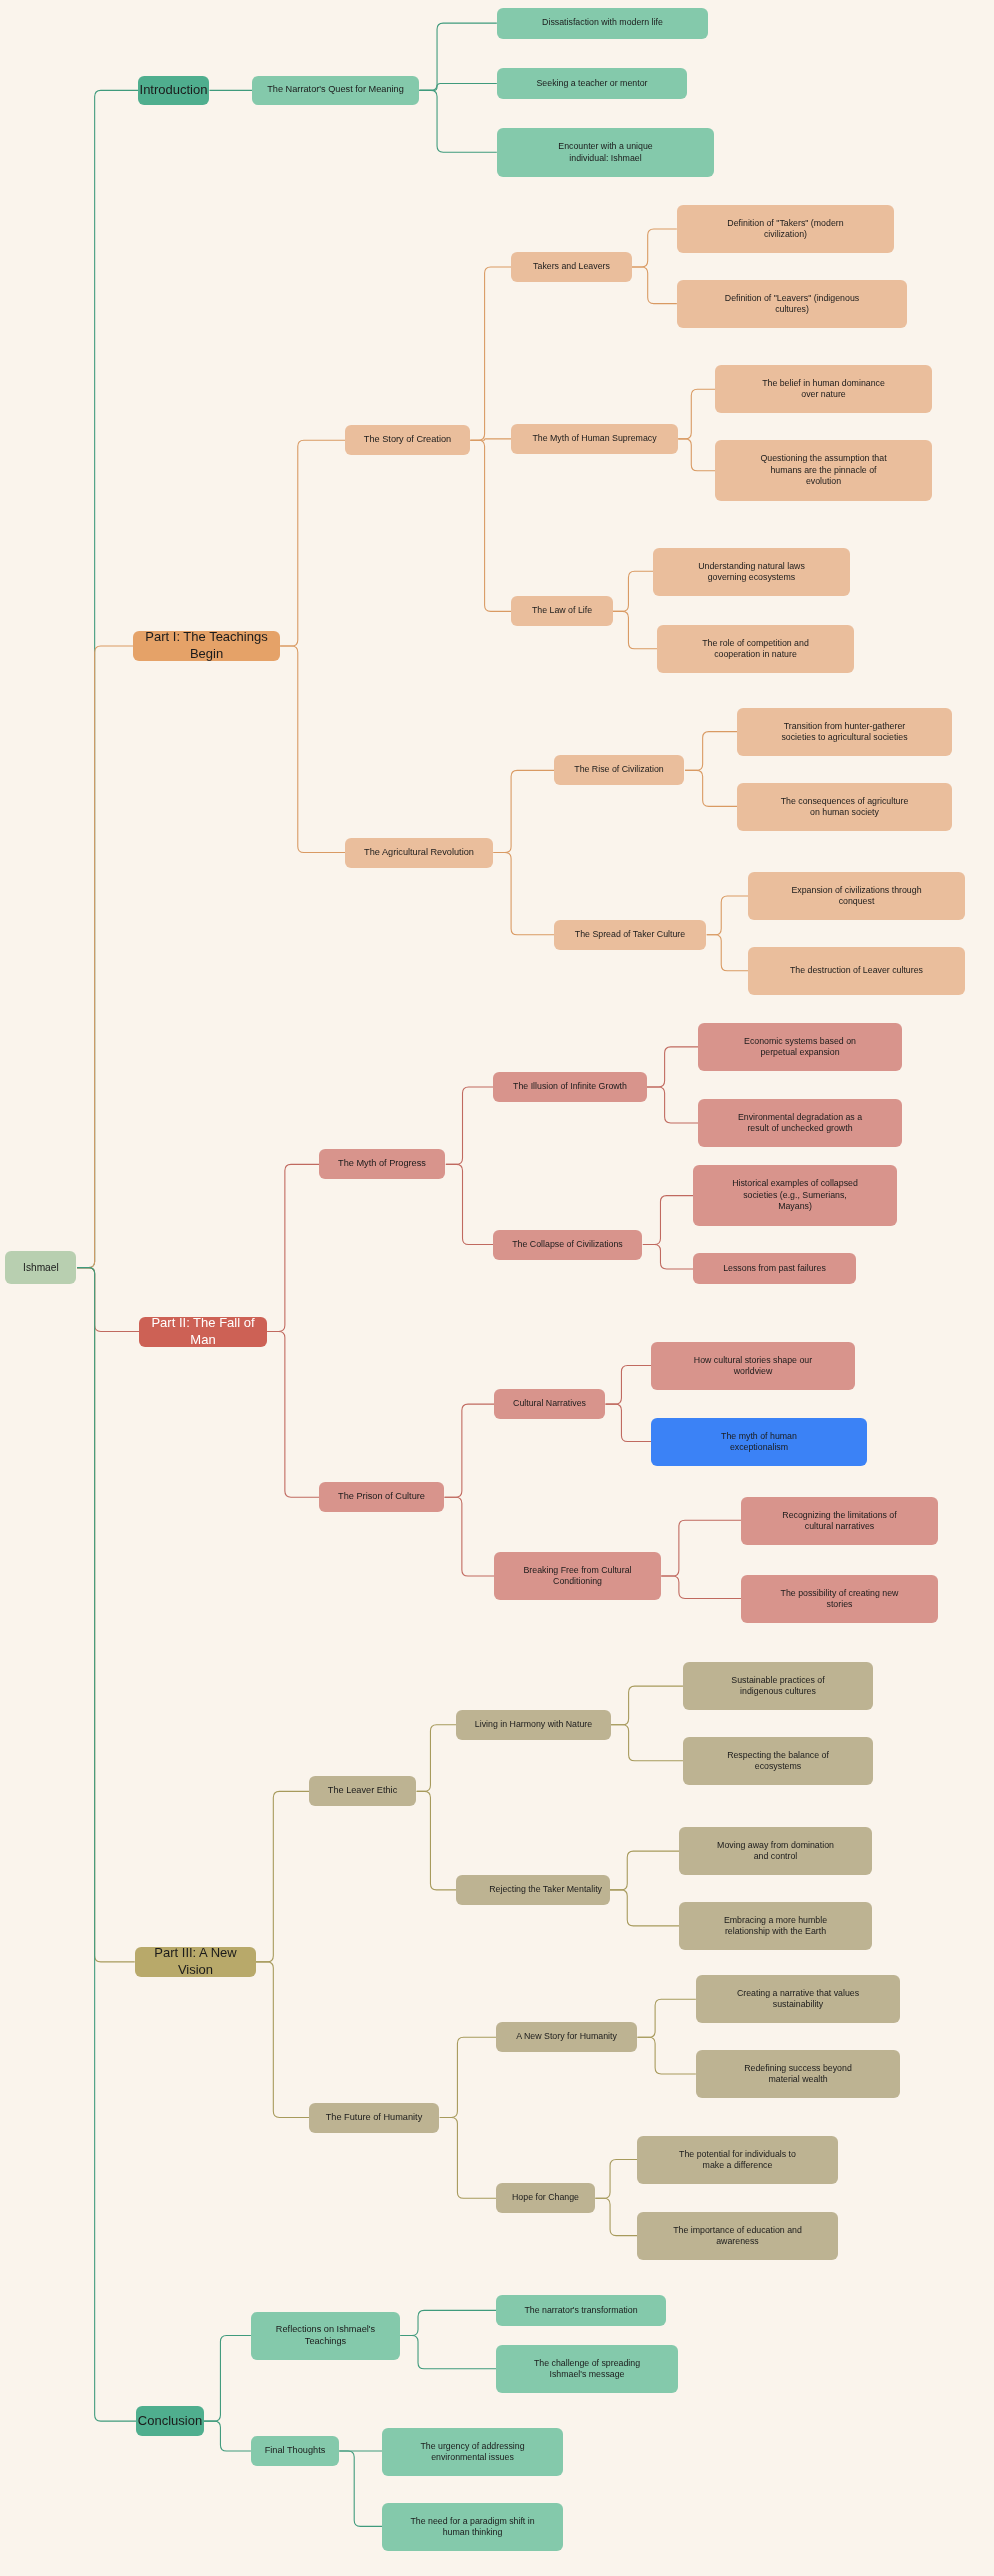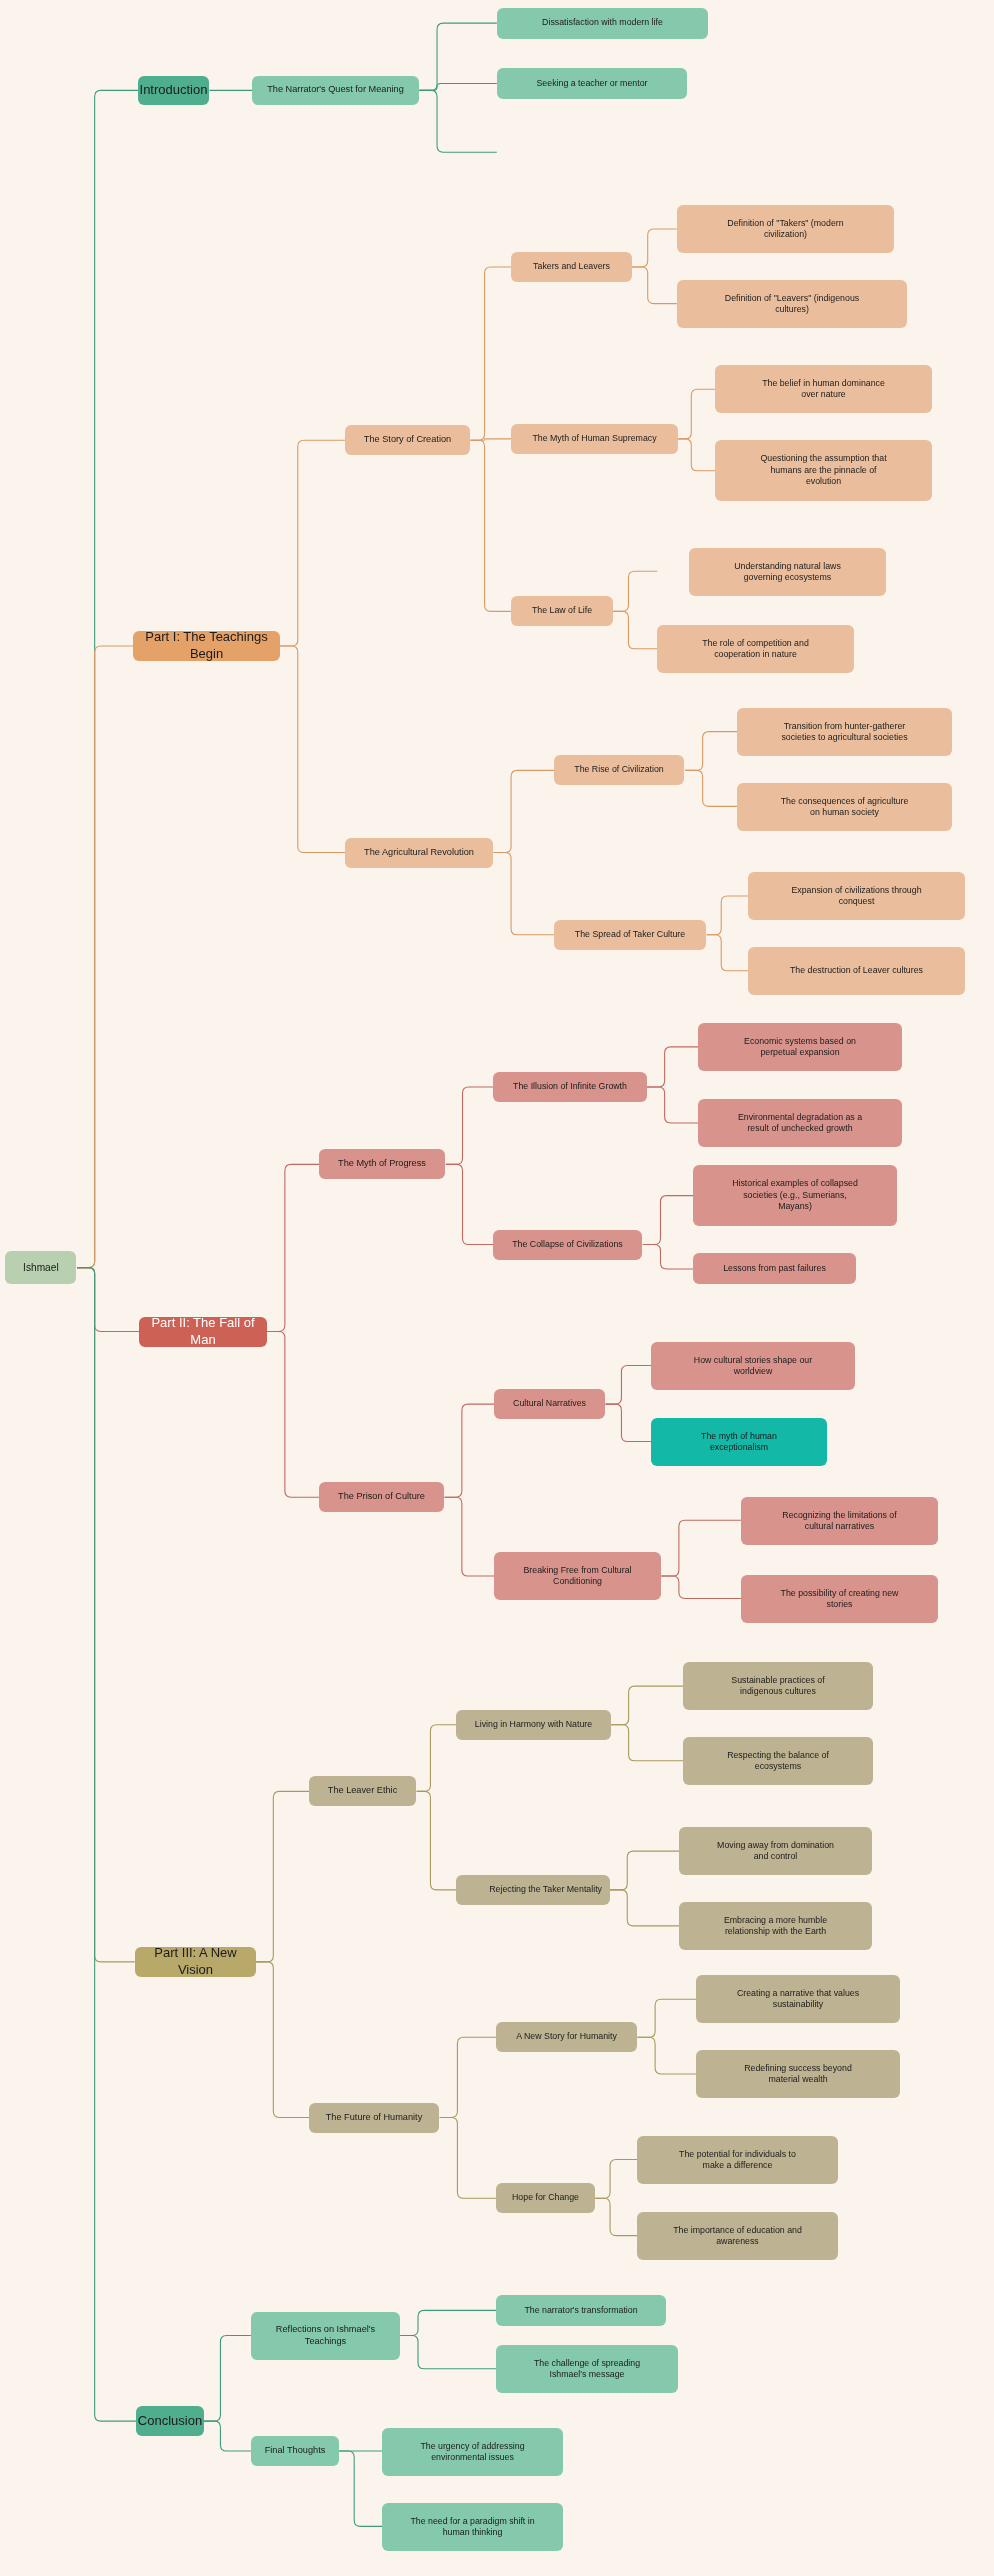--- a/index.html
+++ b/index.html
@@ -94,35 +94,37 @@
       <path d="M 589 3438 L 606 3438 Q 615 3438 615 3429 L 615 3410 Q 615 3401 624 3401 L 730 3401" fill="none" stroke="#3f9a7c" stroke-width="1.6"></path>
       <path d="M 589 3438 L 606 3438 Q 615 3438 615 3447 L 615 3478 Q 615 3487 624 3487 L 730 3487" fill="none" stroke="#3f9a7c" stroke-width="1.6"></path>
       <path d="M 499 3608 L 562 3608" fill="none" stroke="#3f9a7c" stroke-width="1.6"></path>
       <path d="M 499 3608 L 512.05 3608 Q 521.05 3608 521.05 3617 L 521.05 3710 Q 521.05 3719 530.05 3719 L 562 3719" fill="none" stroke="#3f9a7c" stroke-width="1.6"></path>
     </svg>
 <div class="node n-root" style="left: 5.4px; top: 1251px; width: 71px; min-height: 33px; height: 33px; background: rgb(184, 207, 176);">Ishmael</div>
     <div class="node n-l1" style="left: 138px; top: 76px; width: 71px; min-height: 28.5px; height: 28.5px; background: rgb(79, 174, 142);">Introduction</div>
     <div class="node n-l2" style="left: 252px; top: 76px; width: 167px; min-height: 28.5px; height: 28.5px; background: rgb(132, 201, 171);">The Narrator's Quest for Meaning</div>
     <div class="node n-l3" style="left: 497px; top: 7.5px; width: 211px; min-height: 31px; height: 31px; background: rgb(132, 201, 171);">Dissatisfaction with modern life</div>
     <div class="node n-l3" style="left: 497px; top: 68px; width: 190px; min-height: 31px; height: 31px; background: rgb(132, 201, 171);">Seeking a teacher or mentor</div>
+    <div class="node n-l3" style="left: 497px; top: 128px; width: 217px; min-height: 49px; height: 49px; background: rgb(132, 201, 171);">Encounter with a unique
+individual: Ishmael</div>
     <div class="node n-l1" style="left: 133px; top: 631px; width: 147px; min-height: 30px; height: 30px; background: rgb(229, 162, 104);">Part I: The Teachings Begin</div>
     <div class="node n-l2" style="left: 345px; top: 425px; width: 125px; min-height: 30px; height: 30px; background: rgb(234, 190, 156);">The Story of Creation</div>
     <div class="node n-l3" style="left: 511px; top: 252px; width: 121px; min-height: 30px; height: 22px; background: rgb(234, 190, 156);">Takers and Leavers</div>
     <div class="node n-l3" style="left: 677px; top: 205px; width: 217px; min-height: 48px; height: 48px; background: rgb(234, 190, 156);">Definition of "Takers" (modern
 civilization)</div>
     <div class="node n-l3" style="left: 677px; top: 280px; width: 230px; min-height: 48px; height: 48px; background: rgb(234, 190, 156);">Definition of "Leavers" (indigenous
 cultures)</div>
     <div class="node n-l3" style="left: 511px; top: 424px; width: 167px; min-height: 30px; height: 30px; background: rgb(234, 190, 156);">The Myth of Human Supremacy</div>
     <div class="node n-l3" style="left: 715px; top: 365px; width: 217px; min-height: 48px; height: 48px; background: rgb(234, 190, 156);">The belief in human dominance
 over nature</div>
     <div class="node n-l3" style="left: 715px; top: 440px; width: 217px; min-height: 61px; height: 61px; background: rgb(234, 190, 156);">Questioning the assumption that
 humans are the pinnacle of
 evolution</div>
     <div class="node n-l3" style="left: 511px; top: 596px; width: 102px; min-height: 30px; height: 30px; background: rgb(234, 190, 156);">The Law of Life</div>
-    <div class="node n-l3" style="left: 689px; top: 548px; width: 197px; min-height: 48px; height: 48px; background: rgb(234, 190, 156);">Understanding natural laws
+    <div class="node n-l3" style="left: 653px; top: 548px; width: 197px; min-height: 48px; height: 48px; background: rgb(234, 190, 156);">Understanding natural laws
 governing ecosystems</div>
     <div class="node n-l3" style="left: 657px; top: 625px; width: 197px; min-height: 48px; height: 48px; background: rgb(234, 190, 156);">The role of competition and
 cooperation in nature</div>
     <div class="node n-l2" style="left: 345px; top: 838px; width: 148px; min-height: 30px; height: 30px; background: rgb(234, 190, 156);">The Agricultural Revolution</div>
     <div class="node n-l3" style="left: 554px; top: 755px; width: 130px; min-height: 30px; height: 30px; background: rgb(234, 190, 156);">The Rise of Civilization</div>
     <div class="node n-l3" style="left: 737px; top: 708px; width: 215px; min-height: 48px; height: 48px; background: rgb(234, 190, 156);">Transition from hunter-gatherer
 societies to agricultural societies</div>
     <div class="node n-l3" style="left: 737px; top: 783px; width: 215px; min-height: 48px; height: 48px; background: rgb(234, 190, 156);">The consequences of agriculture
 on human society</div>
     <div class="node n-l3" style="left: 554px; top: 920px; width: 152px; min-height: 30px; height: 30px; background: rgb(234, 190, 156);">The Spread of Taker Culture</div>
@@ -138,21 +140,21 @@
 result of unchecked growth</div>
     <div class="node n-l3" style="left: 493px; top: 1230px; width: 149px; min-height: 30px; height: 30px; background: rgb(216, 148, 140);">The Collapse of Civilizations</div>
     <div class="node n-l3" style="left: 693px; top: 1165px; width: 204px; min-height: 61px; height: 61px; background: rgb(216, 148, 140);">Historical examples of collapsed
 societies (e.g., Sumerians,
 Mayans)</div>
     <div class="node n-l3" style="left: 693px; top: 1253px; width: 163px; min-height: 31px; height: 31px; background: rgb(216, 148, 140);">Lessons from past failures</div>
     <div class="node n-l2" style="left: 319px; top: 1482px; width: 125px; min-height: 30px; height: 30px; background: rgb(216, 148, 140);">The Prison of Culture</div>
     <div class="node n-l3" style="left: 494px; top: 1389px; width: 111px; min-height: 30px; height: 30px; background: rgb(216, 148, 140);">Cultural Narratives</div>
     <div class="node n-l3" style="left: 651px; top: 1342px; width: 204px; min-height: 48px; height: 48px; background: rgb(216, 148, 140);">How cultural stories shape our
 worldview</div>
-    <div class="node n-l3" style="left: 651px; top: 1418px; width: 176px; min-height: 48px; height: 48px; background: #14b8a6;">The myth of human
+    <div class="node n-l3" style="left: 651px; top: 1418px; width: 216px; min-height: 48px; height: 48px; background: #3b82f6;">The myth of human
 exceptionalism</div>
     <div class="node n-l3" style="left: 494px; top: 1552px; width: 167px; min-height: 48px; height: 48px; background: rgb(216, 148, 140);">Breaking Free from Cultural
 Conditioning</div>
     <div class="node n-l3" style="left: 741px; top: 1497px; width: 197px; min-height: 48px; height: 48px; background: rgb(216, 148, 140);">Recognizing the limitations of
 cultural narratives</div>
     <div class="node n-l3" style="left: 741px; top: 1575px; width: 197px; min-height: 48px; height: 48px; background: rgb(216, 148, 140);">The possibility of creating new
 stories</div>
     <div class="node n-l1" style="left: 135px; top: 1947px; width: 121px; min-height: 30px; height: 30px; background: rgb(184, 169, 106);">Part III: A New Vision</div>
     <div class="node n-l2" style="left: 309px; top: 1776px; width: 107px; min-height: 30px; height: 30px; background: rgb(189, 179, 146);">The Leaver Ethic</div>
     <div class="node n-l3" style="left: 456px; top: 1710px; width: 155px; min-height: 30px; height: 30px; background: rgb(189, 179, 146);">Living in Harmony with Nature</div>

